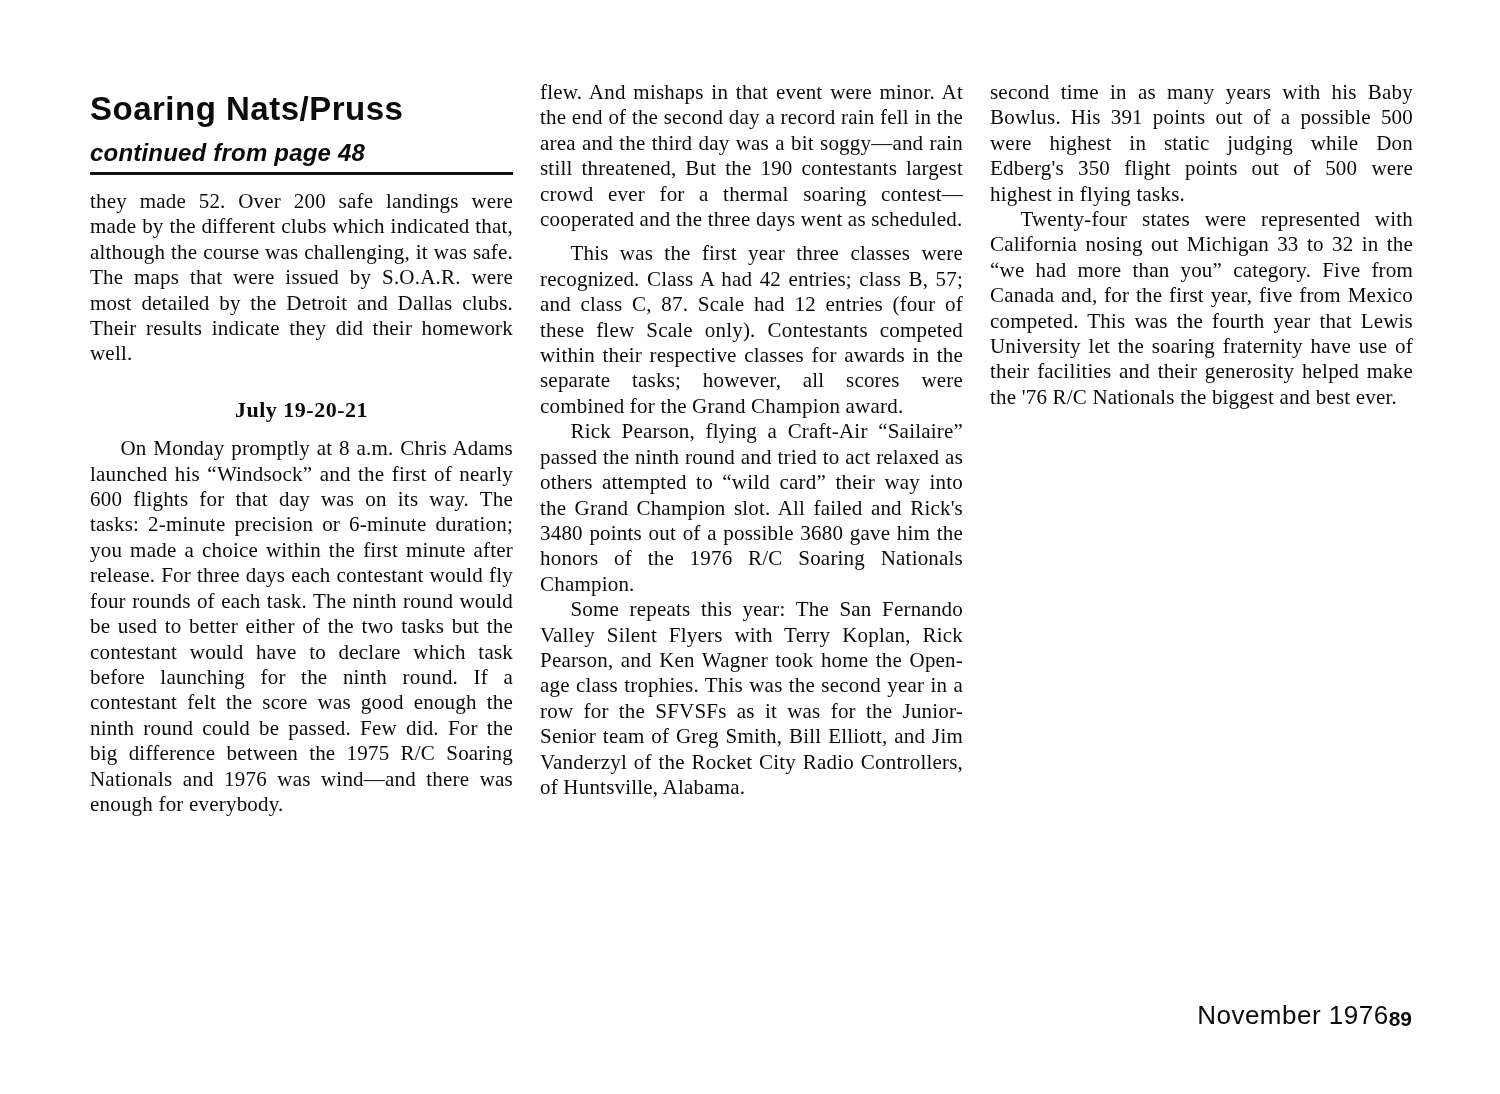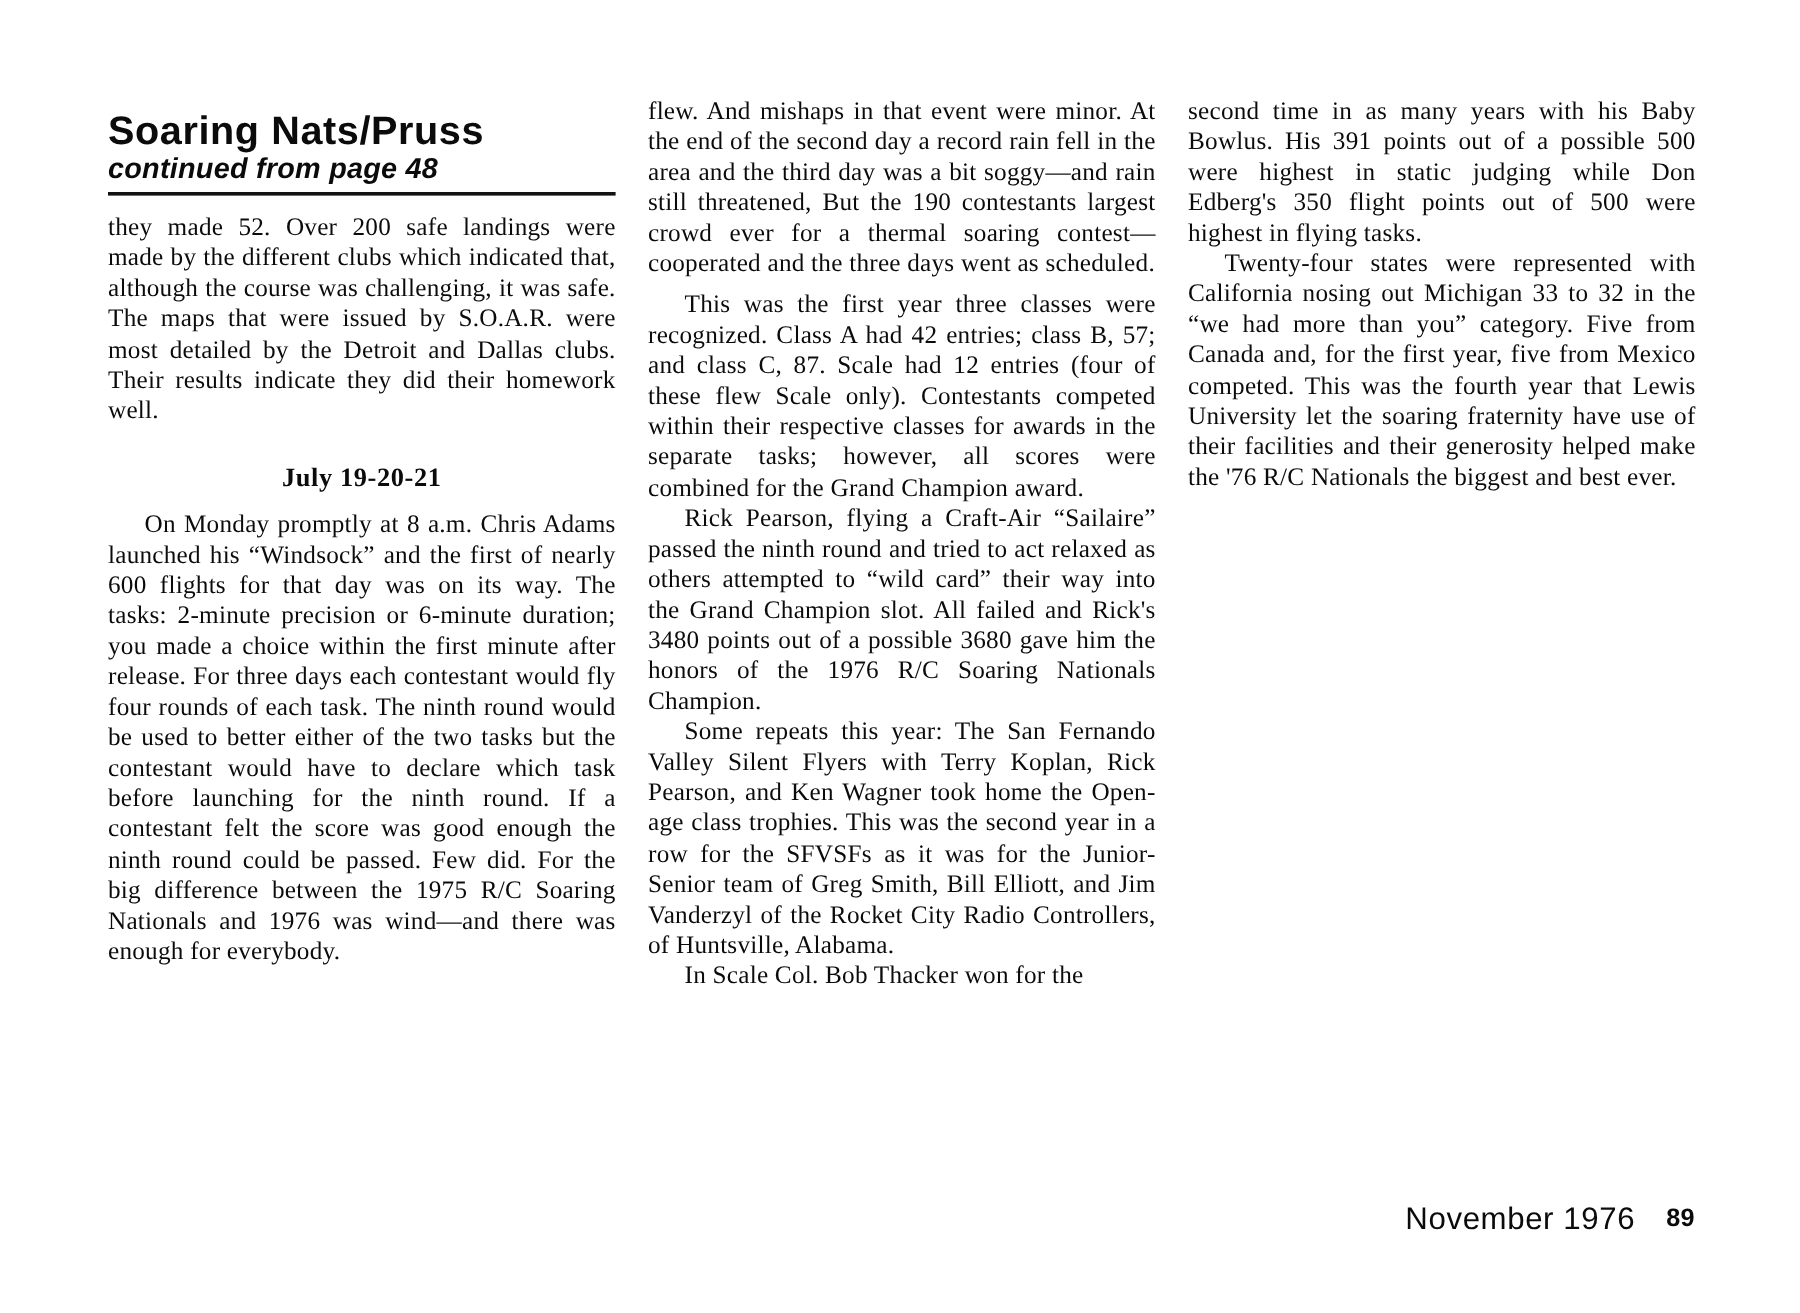--- a/index.html
+++ b/index.html
@@ -38,21 +38,21 @@
     font-size: 33px;
     font-weight: bold;
     letter-spacing: 0.5px;
     line-height: 34px;
   }
   .masthead .continued {
     font-size: 24px;
     font-weight: bold;
     font-style: italic;
     line-height: 26px;
-    margin-top: 2px;
+    margin-top: 14px;
   }
   .head-rule {
     border: none;
     border-top: 3px solid #121212;
     margin: 6px 0 14px 0;
     width: 100%;
   }
   .subhead {
     font-weight: bold;
     text-align: center;
@@ -62,22 +62,21 @@
     letter-spacing: 0.5px;
   }
   .para-gap { margin-top: 9px !important; }
 
   .footer {
     position: absolute;
     right: 88px;
     top: 1000px;
     font-family: "Liberation Sans", sans-serif;
     display: flex;
-    align-items: center;
-    gap: 26px;
+    align-items: flex-end;
   }
   .footer .issue {
     font-size: 26px;
     letter-spacing: 0.5px;
   }
   .footer .pagenum {
     font-size: 21px;
     font-weight: bold;
   }
 </style>
@@ -95,21 +94,20 @@
     <p>they made 52. Over 200 safe landings were made by the different clubs which indicated that, although the course was challenging, it was safe. The maps that were issued by S.O.A.R. were most detailed by the Detroit and Dallas clubs. Their results indicate they did their homework well.</p>
     <p class="subhead">July 19-20-21</p>
     <p class="indent">On Monday promptly at 8 a.m. Chris Adams launched his “Windsock” and the first of nearly 600 flights for that day was on its way. The tasks: 2-minute precision or 6-minute duration; you made a choice within the first minute after release. For three days each contestant would fly four rounds of each task. The ninth round would be used to better either of the two tasks but the contestant would have to declare which task before launching for the ninth round. If a contestant felt the score was good enough the ninth round could be passed. Few did. For the big difference between the 1975 R/C Soaring Nationals and 1976 was wind—and there was enough for everybody.</p>
   </div>
 
   <div class="col col-2">
     <p>flew. And mishaps in that event were minor. At the end of the second day a record rain fell in the area and the third day was a bit soggy—and rain still threatened, But the 190 contestants largest crowd ever for a thermal soaring contest—cooperated and the three days went as scheduled.</p>
     <p class="indent para-gap">This was the first year three classes were recognized. Class A had 42 entries; class B, 57; and class C, 87. Scale had 12 entries (four of these flew Scale only). Contestants competed within their respective classes for awards in the separate tasks; however, all scores were combined for the Grand Champion award.</p>
     <p class="indent">Rick Pearson, flying a Craft-Air “Sailaire” passed the ninth round and tried to act relaxed as others attempted to “wild card” their way into the Grand Champion slot. All failed and Rick's 3480 points out of a possible 3680 gave him the honors of the 1976 R/C Soaring Nationals Champion.</p>
     <p class="indent">Some repeats this year: The San Fernando Valley Silent Flyers with Terry Koplan, Rick Pearson, and Ken Wagner took home the Open-age class trophies. This was the second year in a row for the SFVSFs as it was for the Junior-Senior team of Greg Smith, Bill Elliott, and Jim Vanderzyl of the Rocket City Radio Controllers, of Huntsville, Alabama.</p>
-    <p class="indent">In Scale Col. Bob Thacker won for the</p>
   </div>
 
   <div class="col col-3">
     <p>second time in as many years with his Baby Bowlus. His 391 points out of a possible 500 were highest in static judging while Don Edberg's 350 flight points out of 500 were highest in flying tasks.</p>
     <p class="indent">Twenty-four states were represented with California nosing out Michigan 33 to 32 in the “we had more than you” category. Five from Canada and, for the first year, five from Mexico competed. This was the fourth year that Lewis University let the soaring fraternity have use of their facilities and their generosity helped make the '76 R/C Nationals the biggest and best ever.</p>
   </div>
 
   <div class="footer">
     <span class="issue">November 1976</span>
     <span class="pagenum">89</span>

